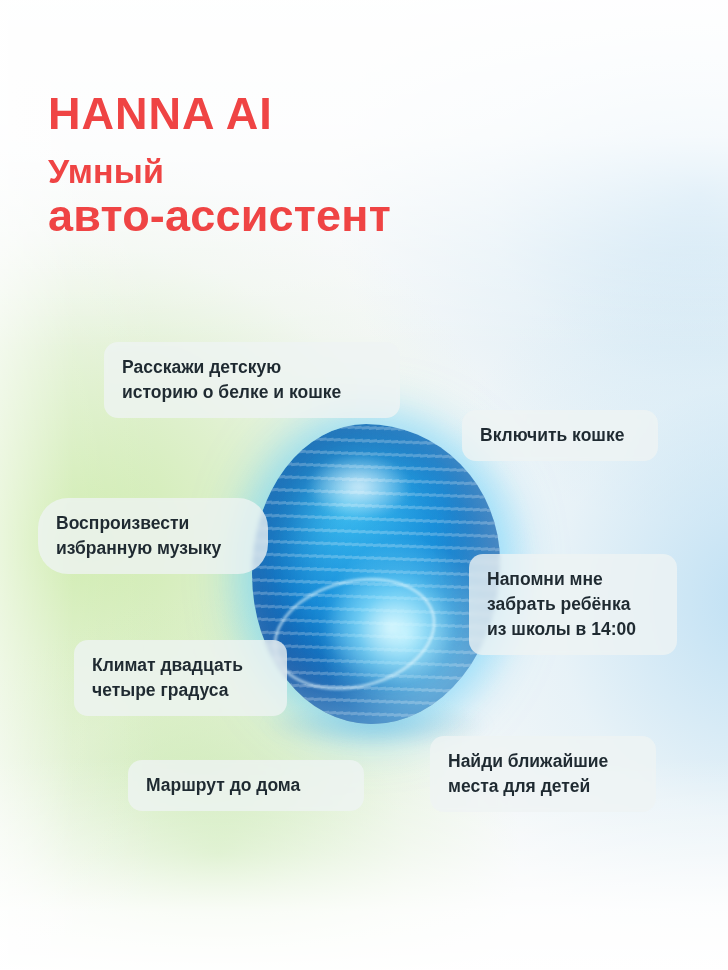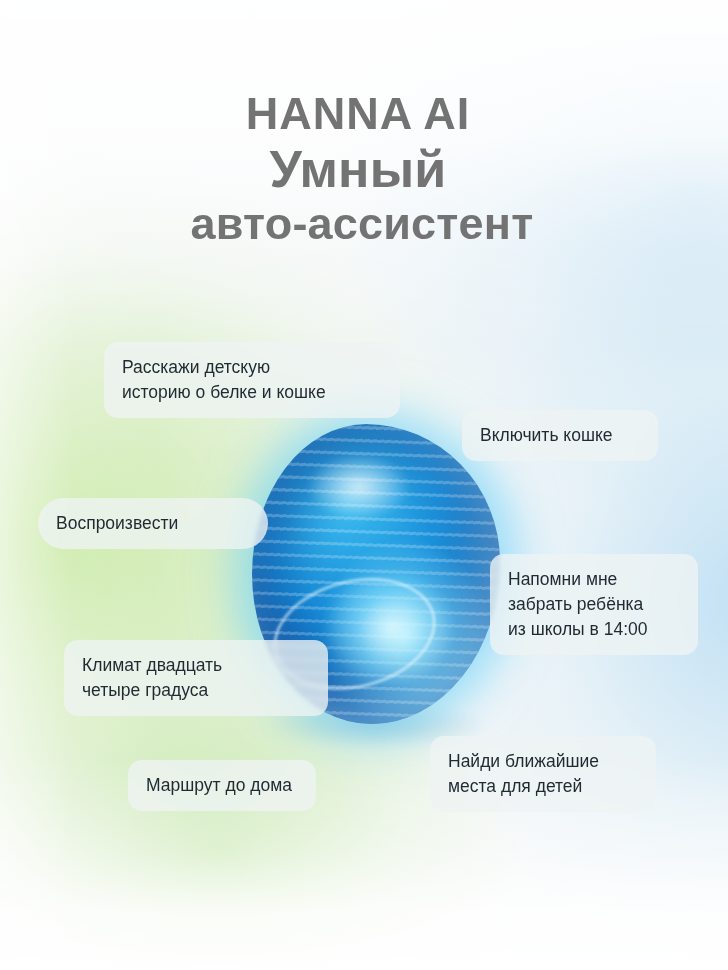--- a/index.html
+++ b/index.html
@@ -58,39 +58,38 @@
     background:
       linear-gradient(90deg, rgba(255,255,255,0.55) 0%, rgba(255,255,255,0.12) 10%, rgba(255,255,255,0) 22%);
   }
 
   
   .heading {
     position: absolute;
     left: 48px;
     top: 68px;
     width: 620px;
-    color: #737373;
+    color: #ef4444;
     font-weight: bold;
     letter-spacing: 0.2px;
     line-height: 1.13;
-    text-align: center;
   }
   .heading .line1 {
     display: block;
     font-size: 45px;
     letter-spacing: 1px;
   }
   .heading .line2 {
     display: block;
-    font-size: 52px;
+    font-size: 34px;
+    margin-top: 12px;
   }
   .heading .line3 {
     display: block;
     font-size: 45px;
-    margin-left: 8px;
   }
 
   
   .orb-wrap {
     position: absolute;
     left: 252px;
     top: 424px;
     width: 248px;
     height: 300px;
   }
@@ -183,28 +182,28 @@
     position: absolute;
     background: rgba(238, 243, 244, 0.78);
     border-radius: 14px;
     color: #1f2a31;
     font-size: 17.5px;
     line-height: 1.42;
     padding: 13px 18px;
     box-sizing: border-box;
     backdrop-filter: blur(2px);
   }
-  .chip span { display: block; }
+  .chip span { display: block; font-weight: bold; }
 
   #chip-story      { left: 104px; top: 342px;  width: 296px; }
   #chip-screen     { left: 462px; top: 410px;  width: 196px; }
   #chip-music      { left: 38px;  top: 498px;  width: 230px; border-radius: 30px; }
-  #chip-remind     { left: 490px; top: 554px;  width: 208px; }
-  #chip-climate    { left: 64px;  top: 640px;  width: 264px; }
-  #chip-route      { left: 128px; top: 760px;  width: 188px; }
+  #chip-remind     { left: 469px; top: 554px;  width: 208px; }
+  #chip-climate    { left: 74px;  top: 640px;  width: 213px; }
+  #chip-route      { left: 128px; top: 760px;  width: 236px; }
   #chip-places     { left: 430px; top: 736px;  width: 226px; }
 </style>
 </head>
 <body>
 
 <div id="poster">
 
   <div class="bg-layer bg-base"></div>
   <div class="bg-layer bg-green"></div>
   <div class="bg-layer bg-green2"></div>
@@ -235,20 +234,21 @@
     <span>Расскажи детскую</span>
     <span>историю о белке и кошке</span>
   </div>
 
   <div class="chip" id="chip-screen">
     <span>Включить кошке</span>
   </div>
 
   <div class="chip" id="chip-music">
     <span>Воспроизвести</span>
+    <span>избранную музыку</span>
   </div>
 
   <div class="chip" id="chip-remind">
     <span>Напомни мне</span>
     <span>забрать ребёнка</span>
     <span>из школы в 14:00</span>
   </div>
 
   <div class="chip" id="chip-climate">
     <span>Климат двадцать</span>

